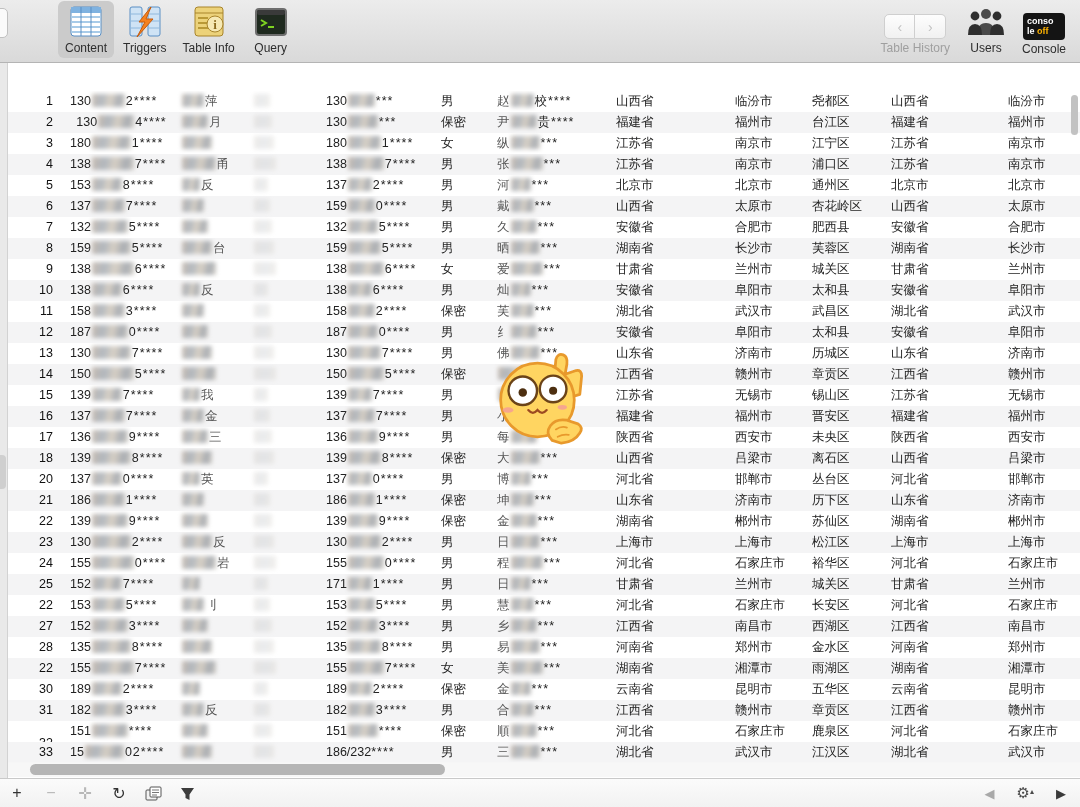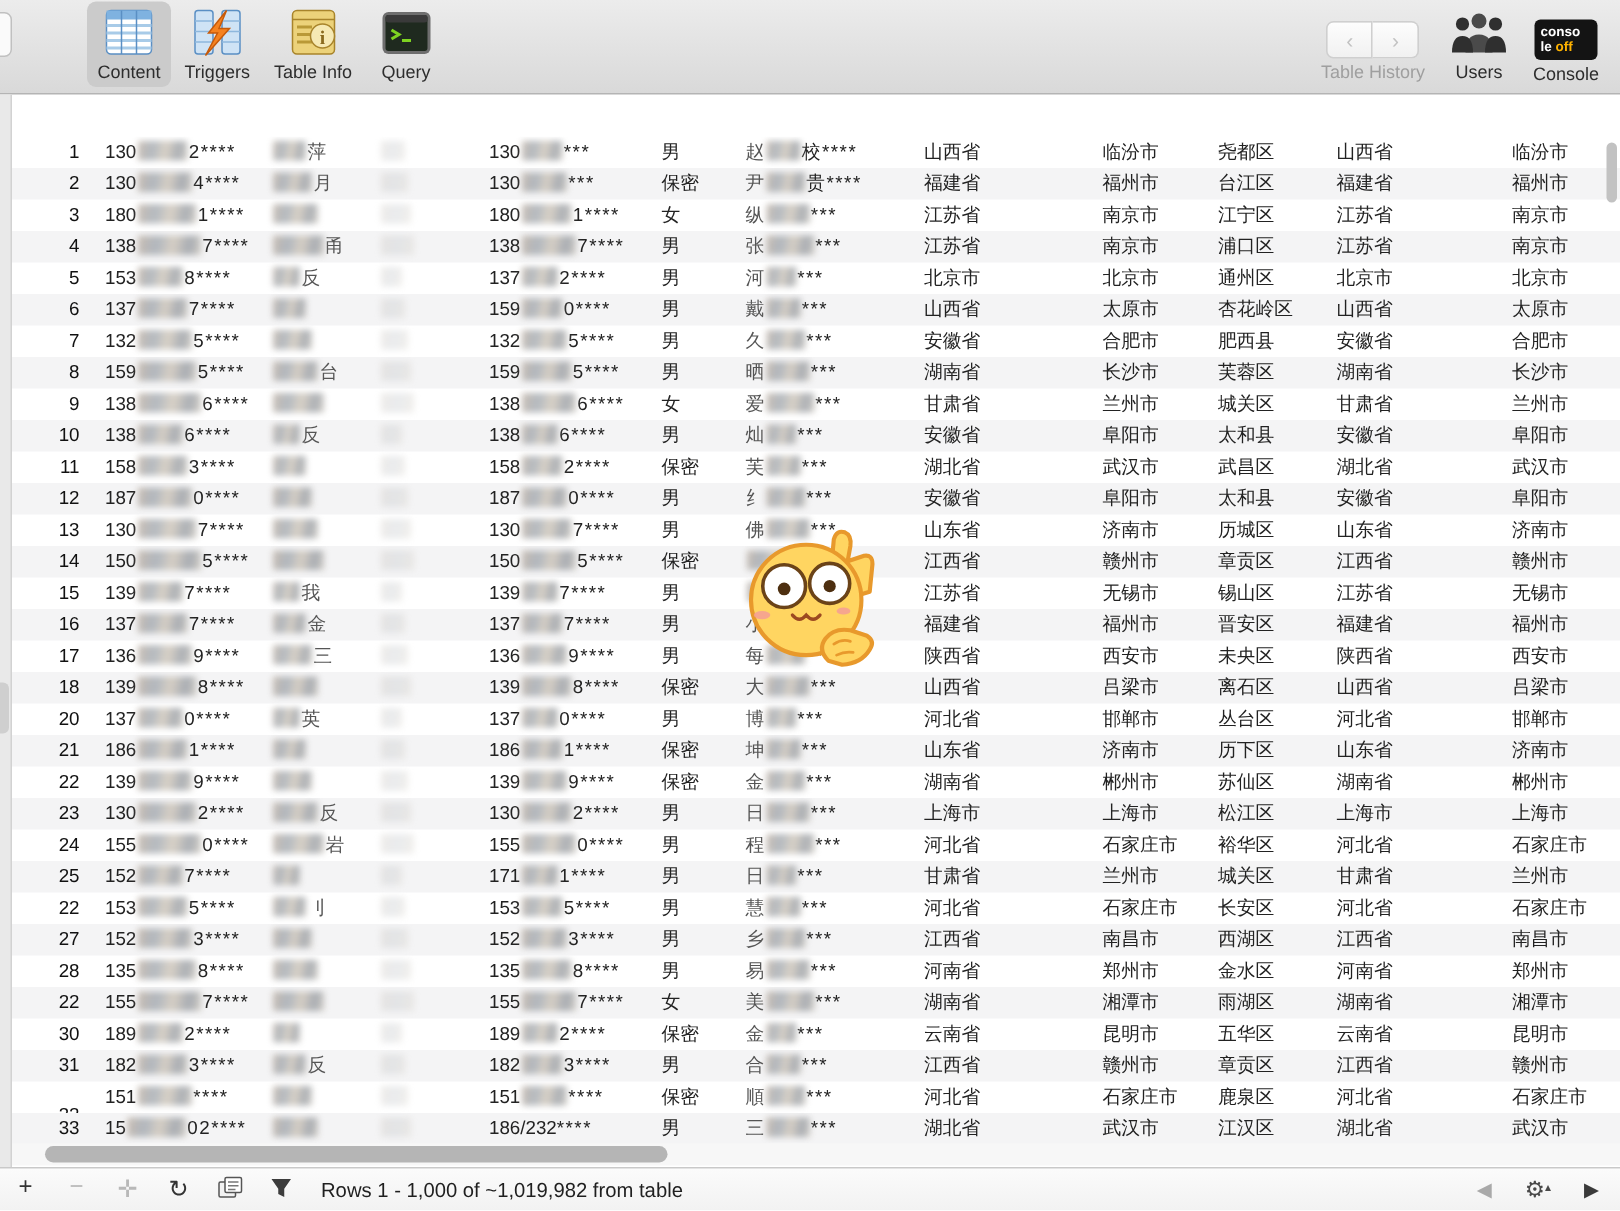--- a/index.html
+++ b/index.html
@@ -184,21 +184,21 @@
         <div class="cell" style="width: 56px;">男</div>
         <div class="cell" style="width: 119px;"><span class="faint">赵</span><span class="blur" style="width:23px"></span><span class="stars">校****</span></div>
         <div class="cell" style="width: 119px;">山西省</div>
         <div class="cell" style="width: 77px;">临汾市</div>
         <div class="cell" style="width: 79px;">尧都区</div>
         <div class="cell" style="width: 117px;">山西省</div>
         <div class="cell" style="width: 80px;">临汾市</div>
       </div>
       <div class="row alt">
         <div class="cell idc" style="width: 54px;">2</div>
-        <div class="cell" style="width: 111px;">130<span class="blur" style="width:36px"></span><span class="stars">4****</span></div>
+        <div class="cell" style="width: 111px; text-align: center;">130<span class="blur" style="width:36px"></span><span class="stars">4****</span></div>
         <div class="cell" style="width: 72px;"><span class="blur" style="width:26px"></span><span class="faint">月</span></div>
         <div class="cell" style="width: 73px;"><span class="blur lite" style="width:18px"></span></div>
         <div class="cell" style="width: 115px;">130<span class="blur" style="width:30px"></span><span class="stars">***</span></div>
         <div class="cell" style="width: 56px;">保密</div>
         <div class="cell" style="width: 119px;"><span class="faint">尹</span><span class="blur" style="width:26px"></span><span class="stars">贵****</span></div>
         <div class="cell" style="width: 119px;">福建省</div>
         <div class="cell" style="width: 77px;">福州市</div>
         <div class="cell" style="width: 79px;">台江区</div>
         <div class="cell" style="width: 117px;">福建省</div>
         <div class="cell" style="width: 80px;">福州市</div>
@@ -656,21 +656,20 @@
         <span class="sb-ic">↻</span>
         <span class="sb-ic"><svg width="17" height="15" viewBox="0 0 17 15">
             <rect x="1" y="4" width="11" height="10" rx="1" fill="#f2f2f2" stroke="#555"></rect>
             <rect x="5" y="1" width="11" height="10" rx="1" fill="#fff" stroke="#555"></rect>
             <path d="M7 4h7M7 6.5h7M7 9h5" stroke="#777" stroke-width="1"></path>
           </svg></span>
         <span class="sb-ic"><svg width="15" height="14" viewBox="0 0 15 14">
             <path d="M1 1 h13 L9.5 7.5 V13 L5.5 11 V7.5 Z" fill="#3c3c3c"></path>
           </svg></span>
       </div>
-    <span class="rows-info">Rows 1 - 1,000 of ~1,019,982 from table</span>
     <div class="sb-right">
       <span class="pg prev">◀</span>
       <span class="gear"><span>⚙</span><span class="caret">▴</span></span>
       <span class="pg next">▶</span>
     </div>
   </div>
 
 </div>
 
 </body></html>

